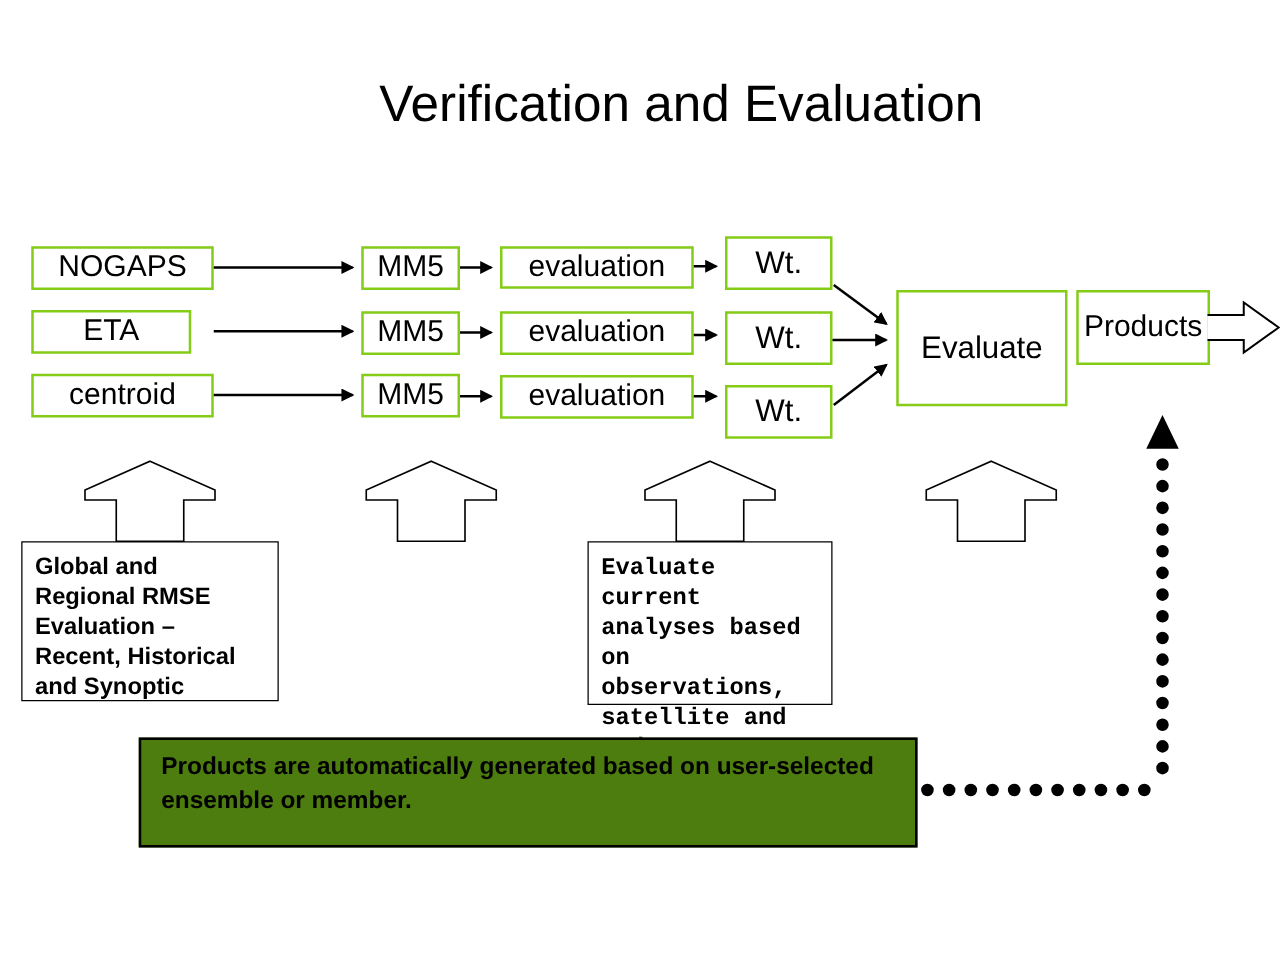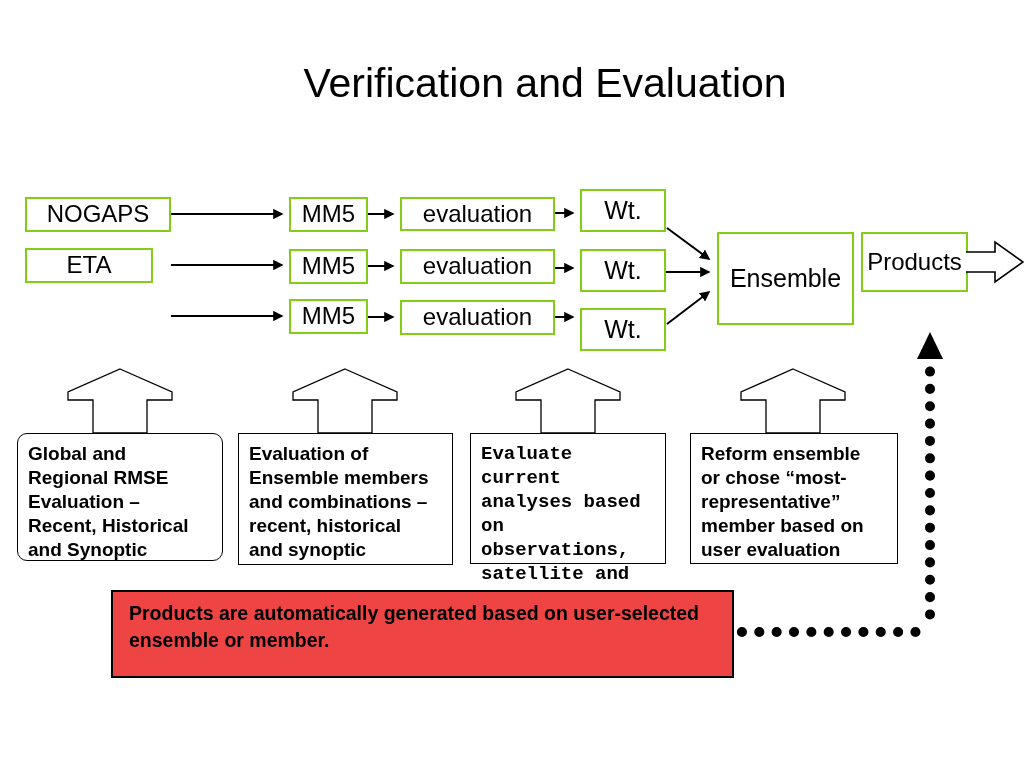--- a/index.html
+++ b/index.html
@@ -19,21 +19,21 @@
   .outlabel{
     position:absolute;left:196px;top:236px;font-size:26px;line-height:31px;
     white-space:pre-line;
   }
   .callout{
     position:absolute;box-sizing:border-box;border:1px solid #000;background:#fff;
     font-weight:bold;font-size:19px;line-height:24px;padding:8px 9px 0 10px;
     white-space:pre-line;
   }
   .footerbox{
-    position:absolute;box-sizing:border-box;border:2px solid #000;background:#ef4444;
+    position:absolute;box-sizing:border-box;border:2px solid #000;background:#4d7c0f;
     left:111px;top:590px;width:623px;height:88px;
     font-weight:bold;font-size:19.5px;line-height:27px;padding:8px 14px 0 16px;
     white-space:pre-line;
   }
   svg.overlay{position:absolute;left:0;top:0;pointer-events:none;}
 </style>
 </head>
 <body>
 
 <div class="slide">
@@ -43,47 +43,38 @@
   <div class="fbox" style="left:25px;top:197px;width:146px;height:35px;">NOGAPS</div>
   <div class="fbox" style="left:289px;top:197px;width:79px;height:35px;">MM5</div>
   <div class="fbox" style="left:400px;top:197px;width:155px;height:34px;">evaluation</div>
   <div class="fbox big" style="left:580px;top:189px;width:86px;height:43px;">Wt.</div>
 
   <div class="fbox" style="left:25px;top:248px;width:128px;height:35px;">ETA</div>
   <div class="fbox" style="left:289px;top:249px;width:79px;height:35px;">MM5</div>
   <div class="fbox" style="left:400px;top:249px;width:155px;height:35px;">evaluation</div>
   <div class="fbox big" style="left:580px;top:249px;width:86px;height:43px;">Wt.</div>
 
+  <div class="fbox" style="left:25px;top:299px;width:146px;height:35px;">centroid</div>
   <div class="fbox" style="left:289px;top:299px;width:79px;height:35px;">MM5</div>
   <div class="fbox" style="left:400px;top:300px;width:155px;height:35px;">evaluation</div>
   <div class="fbox big" style="left:580px;top:308px;width:86px;height:43px;">Wt.</div>
 
 
-  <div class="fbox big" style="left:717px;top:232px;width:137px;height:93px;">Ensemble</div>
+  <div class="fbox big" style="left:717px;top:232px;width:137px;height:93px;">Evaluate</div>
   <div class="fbox" style="left:861px;top:232px;width:107px;height:60px;font-size:24px;">Products</div>
 
-  <div class="callout" style="left:17px;top:433px;width:206px;height:128px;border-radius:10px;">Global and
+  <div class="callout" style="left:17px;top:433px;width:206px;height:128px;">Global and
 Regional RMSE
 Evaluation –
 Recent, Historical
 and Synoptic</div>
-  <div class="callout" style="left:238px;top:433px;width:215px;height:132px;">Evaluation of
-Ensemble members
-and combinations –
-recent, historical
-and synoptic</div>
   <div class="callout" style="left:470px;top:433px;width:196px;height:131px;font-family:Liberation Mono, monospace;">Evaluate current
 analyses based
 on observations,
 satellite and radar</div>
-  <div class="callout" style="left:690px;top:433px;width:208px;height:131px;">Reform ensemble
-or chose “most-
-representative”
-member based on
-user evaluation</div>
 
   <div class="footerbox">Products are automatically generated based on user-selected
 ensemble or member.</div>
 
   <svg class="overlay" width="1024" height="768" viewBox="0 0 1024 768">
     <defs>
       <marker id="ah" viewBox="0 0 10 10" refX="8.5" refY="5" markerWidth="5.2" markerHeight="5.2" orient="auto-start-reverse" markerUnits="strokeWidth">
         <path d="M0,0 L10,5 L0,10 z" fill="#000"></path>
       </marker>
     </defs>

